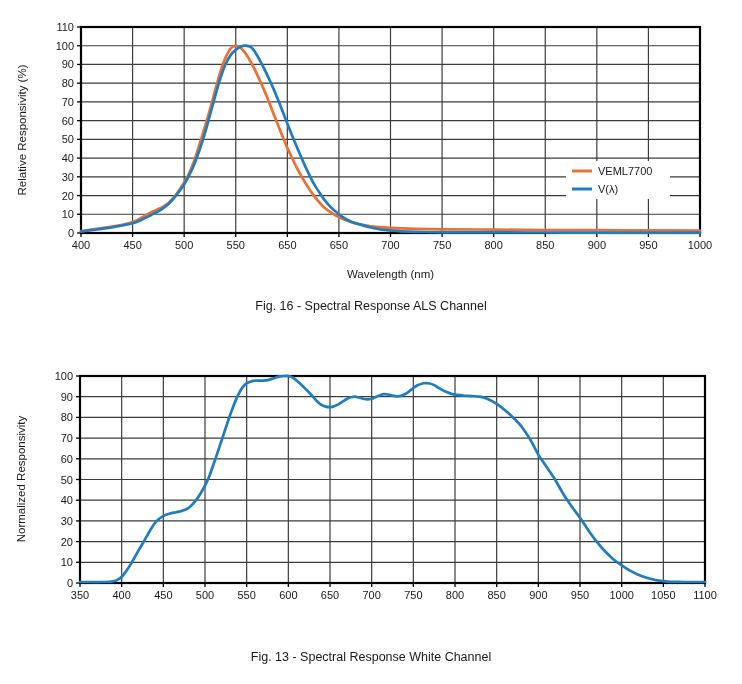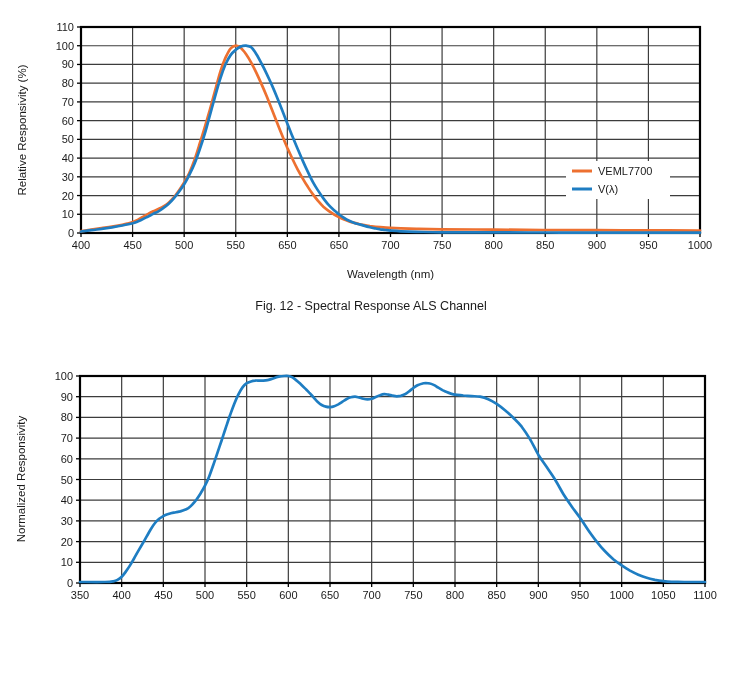--- a/index.html
+++ b/index.html
@@ -172,17 +172,18 @@
       <text x="73" y="421.4" text-anchor="end" class="axis-text">80</text>
       <line x1="76" y1="396.7" x2="80" y2="396.7" stroke="#000000" stroke-width="1.3"></line>
       <text x="73" y="400.7" text-anchor="end" class="axis-text">90</text>
       <line x1="76" y1="376" x2="80" y2="376" stroke="#000000" stroke-width="1.3"></line>
       <text x="73" y="380" text-anchor="end" class="axis-text">100</text>
       <path d="M80.0 582.0C84.2 582.0 99.4 582.1 105.0 582.0C110.6 581.9 111.3 581.7 113.3 581.3C115.4 581.0 116.1 580.7 117.5 579.9C118.9 579.1 120.3 578.2 121.7 576.8C123.1 575.4 124.4 573.5 125.8 571.6C127.2 569.7 128.6 567.6 130.0 565.4C131.4 563.2 132.8 560.6 134.2 558.2C135.6 555.7 136.9 553.3 138.3 550.9C139.7 548.5 141.1 546.1 142.5 543.7C143.9 541.3 145.3 538.8 146.7 536.4C148.1 534.0 149.4 531.4 150.8 529.2C152.2 526.9 153.6 524.7 155.0 523.0C156.4 521.2 157.8 520.0 159.2 518.8C160.6 517.7 161.9 516.9 163.3 516.1C164.7 515.4 166.1 514.8 167.5 514.3C168.9 513.8 170.3 513.4 171.7 513.0C173.1 512.7 174.4 512.5 175.8 512.2C177.2 511.9 178.6 511.7 180.0 511.4C181.4 511.0 182.8 510.7 184.2 510.1C185.6 509.6 186.9 509.0 188.3 508.1C189.7 507.1 191.1 505.8 192.5 504.3C193.9 502.9 195.3 501.1 196.7 499.2C198.1 497.3 199.4 495.2 200.8 493.0C202.2 490.7 203.6 488.5 205.0 485.7C206.4 483.0 207.8 479.8 209.2 476.4C210.6 472.9 211.9 469.0 213.3 465.0C214.7 461.0 216.1 456.7 217.5 452.6C218.9 448.5 220.3 444.3 221.7 440.2C223.1 436.0 224.4 431.9 225.8 427.8C227.2 423.6 228.6 419.3 230.0 415.3C231.4 411.4 232.8 407.4 234.2 403.9C235.6 400.5 236.9 397.4 238.3 394.6C239.7 391.9 241.1 389.3 242.5 387.4C243.9 385.5 245.3 384.2 246.7 383.2C248.1 382.3 249.4 382.0 250.8 381.6C252.2 381.1 253.6 380.7 255.0 380.6C256.4 380.4 257.8 380.6 259.2 380.6C260.6 380.6 261.9 380.6 263.3 380.6C264.7 380.5 266.1 380.4 267.5 380.1C268.9 379.9 270.3 379.3 271.7 378.9C273.1 378.4 274.4 377.9 275.8 377.4C277.2 377.0 278.6 376.7 280.0 376.4C281.4 376.2 282.8 376.1 284.2 376.0C285.6 375.9 286.9 375.8 288.3 376.0C289.7 376.2 291.1 376.7 292.5 377.4C293.9 378.2 295.3 379.4 296.7 380.6C298.1 381.7 299.4 383.0 300.8 384.3C302.2 385.6 303.6 387.0 305.0 388.4C306.4 389.8 307.8 391.1 309.2 392.6C310.6 394.0 311.9 395.6 313.3 397.1C314.7 398.6 316.1 400.4 317.5 401.7C318.9 403.0 320.3 404.2 321.7 405.0C323.1 405.8 324.4 406.3 325.8 406.6C327.2 407.0 328.6 407.1 330.0 407.1C331.4 407.0 332.8 406.7 334.2 406.2C335.6 405.8 336.9 405.1 338.3 404.4C339.7 403.6 341.1 402.6 342.5 401.7C343.9 400.8 345.3 399.7 346.7 399.0C348.1 398.3 349.4 397.7 350.8 397.3C352.2 396.9 353.6 396.7 355.0 396.7C356.4 396.7 357.8 397.2 359.2 397.5C360.6 397.9 361.9 398.5 363.3 398.8C364.7 399.1 366.1 399.4 367.5 399.4C368.9 399.4 370.3 399.2 371.7 398.8C373.1 398.4 374.4 397.5 375.8 396.9C377.2 396.3 378.6 395.7 380.0 395.3C381.4 394.8 382.8 394.3 384.2 394.2C385.6 394.1 386.9 394.4 388.3 394.6C389.7 394.9 391.1 395.4 392.5 395.7C393.9 395.9 395.3 396.3 396.7 396.3C398.1 396.3 399.4 396.2 400.8 395.9C402.2 395.5 403.6 395.0 405.0 394.2C406.4 393.5 407.8 392.4 409.2 391.3C410.6 390.3 411.9 389.0 413.3 388.0C414.7 387.0 416.1 386.0 417.5 385.3C418.9 384.6 420.3 384.0 421.7 383.7C423.1 383.3 424.4 383.1 425.8 383.0C427.2 383.0 428.6 383.1 430.0 383.5C431.4 383.8 432.8 384.4 434.2 385.1C435.6 385.8 436.9 386.8 438.3 387.6C439.7 388.4 441.1 389.3 442.5 390.1C443.9 390.8 445.3 391.6 446.7 392.1C448.1 392.7 449.4 393.2 450.8 393.6C452.2 394.0 452.9 394.3 455.0 394.6C457.1 394.9 460.6 395.2 463.3 395.5C466.1 395.7 468.9 395.9 471.7 396.1C474.4 396.3 477.2 396.2 480.0 396.7C482.8 397.2 485.6 398.0 488.3 399.2C491.1 400.4 493.9 402.1 496.7 403.9C499.4 405.8 502.2 407.8 505.0 410.2C507.8 412.5 510.6 415.1 513.3 417.8C516.1 420.6 518.9 423.2 521.7 426.7C524.4 430.3 527.2 434.5 530.0 439.1C532.8 443.8 535.6 450.0 538.3 454.7C541.1 459.3 543.9 462.9 546.7 467.1C549.4 471.2 552.2 475.0 555.0 479.5C557.8 484.0 560.6 489.5 563.3 494.0C566.1 498.5 568.9 502.4 571.7 506.4C574.4 510.4 577.2 513.8 580.0 517.8C582.8 521.8 585.6 526.2 588.3 530.2C591.1 534.2 593.9 538.1 596.7 541.6C599.4 545.1 602.2 548.4 605.0 551.3C607.8 554.3 610.6 556.8 613.3 559.2C616.1 561.5 618.9 563.5 621.7 565.4C624.4 567.3 627.2 569.0 630.0 570.6C632.8 572.1 635.6 573.5 638.3 574.7C641.1 575.9 643.9 577.0 646.7 577.8C649.4 578.7 652.2 579.3 655.0 579.9C657.8 580.4 660.6 580.8 663.3 581.1C666.1 581.4 668.2 581.6 671.7 581.8C675.1 581.9 678.6 581.9 684.2 582.0C689.7 582.0 701.5 582.0 705.0 582.0" fill="none" stroke="#1E7DC2" stroke-width="2.7" stroke-linecap="round" stroke-linejoin="round"></path>
     </svg>
 
   <div class="label ylab" style="left:-87px;top:123px;width:220px;height:14px;">Relative Responsivity (%)</div>
   <div class="label" style="left:81px;top:268px;width:619px;">Wavelength (nm)</div>
-  <div class="caption" style="top:299px;">Fig. 12 - Spectral Response ALS Channel</div>
+  <div class="caption" style="top:299px;">Fig. 16 - Spectral Response ALS Channel</div>
 
   <div class="label ylab" style="left:-78px;top:472px;width:200px;height:14px;">Normalized Responsivity</div>
+  <div class="caption" style="top:650px;">Fig. 13 - Spectral Response White Channel</div>
 
 </div>
 
 </body></html>

